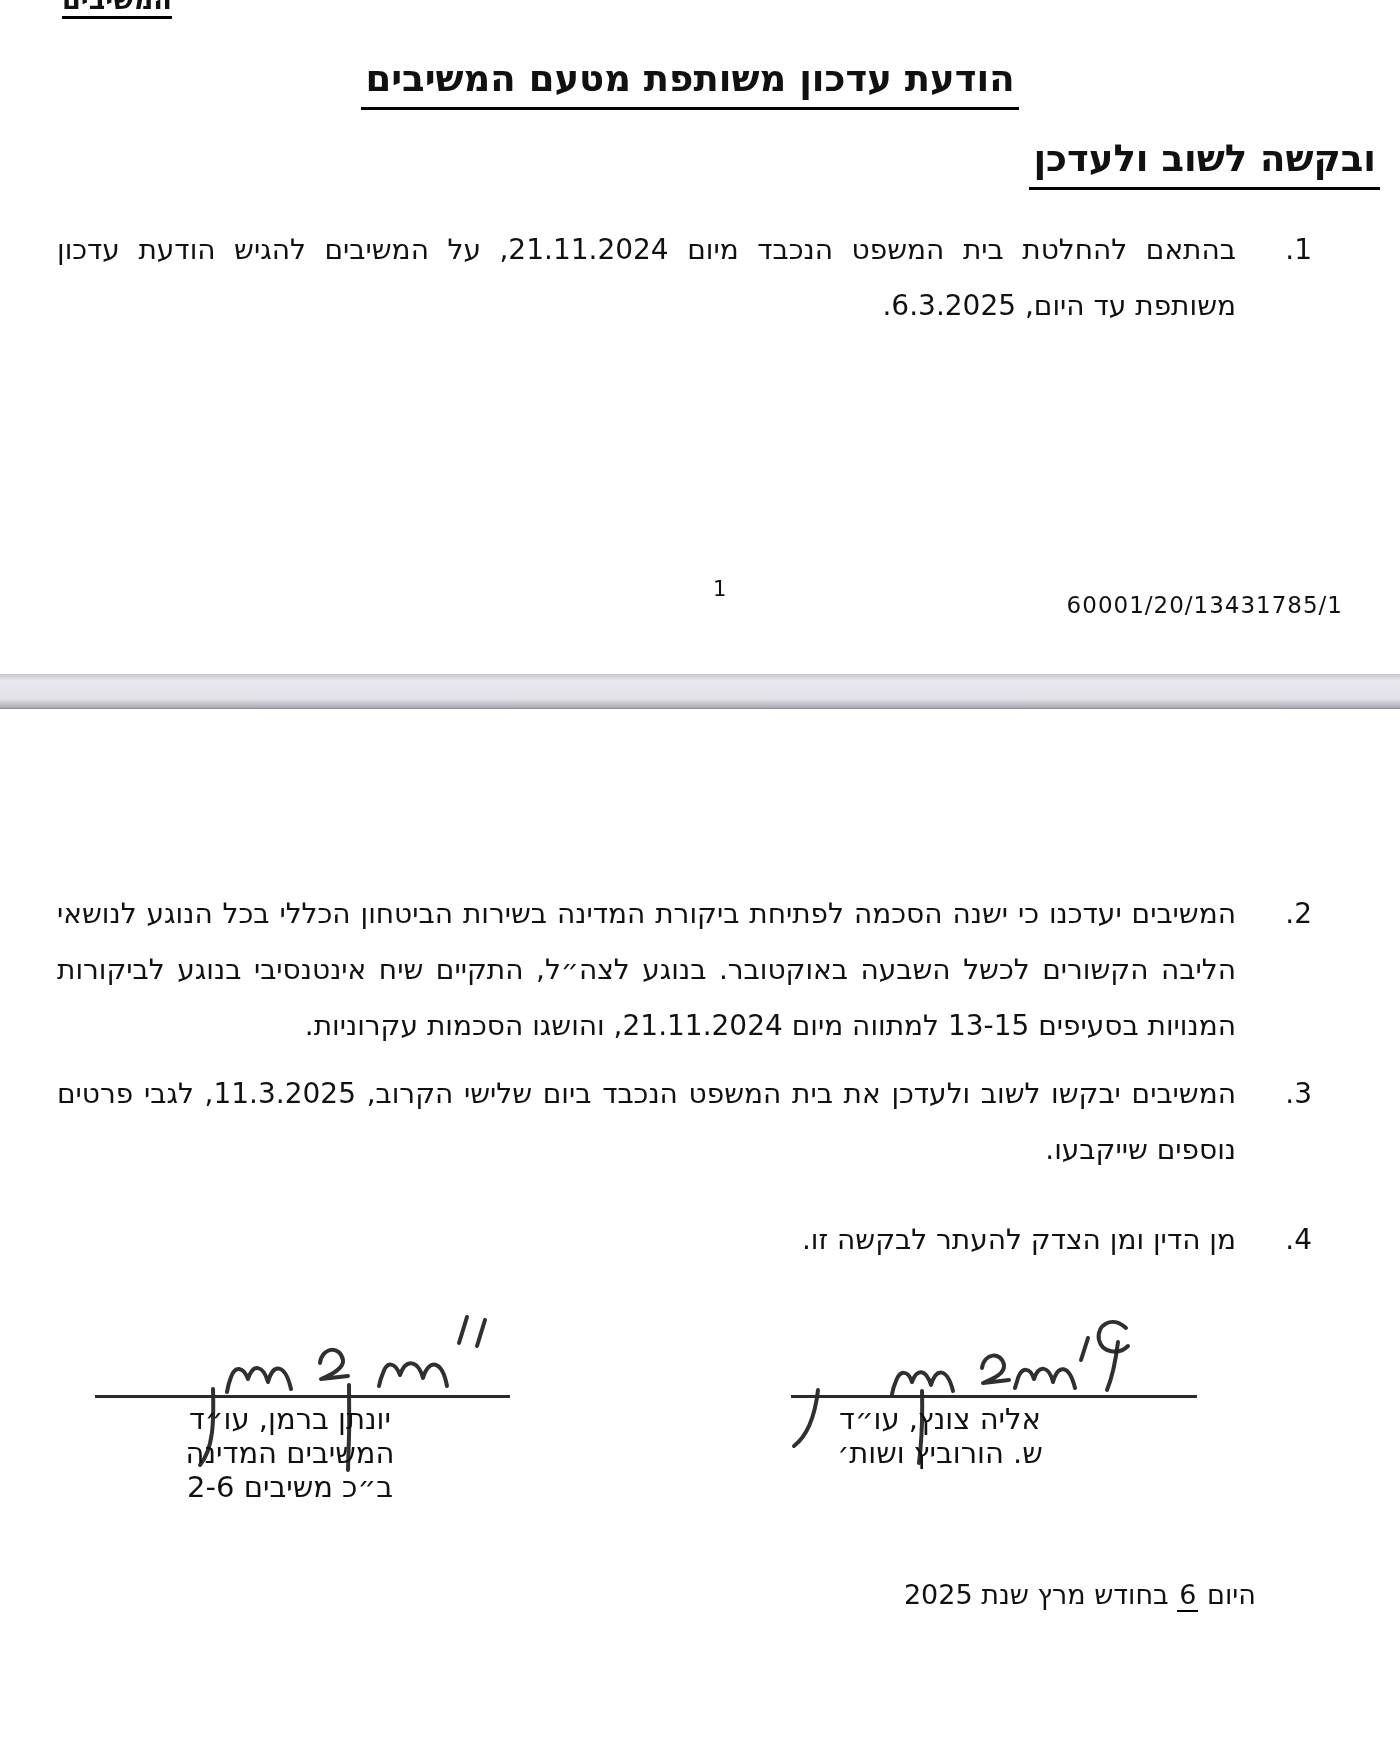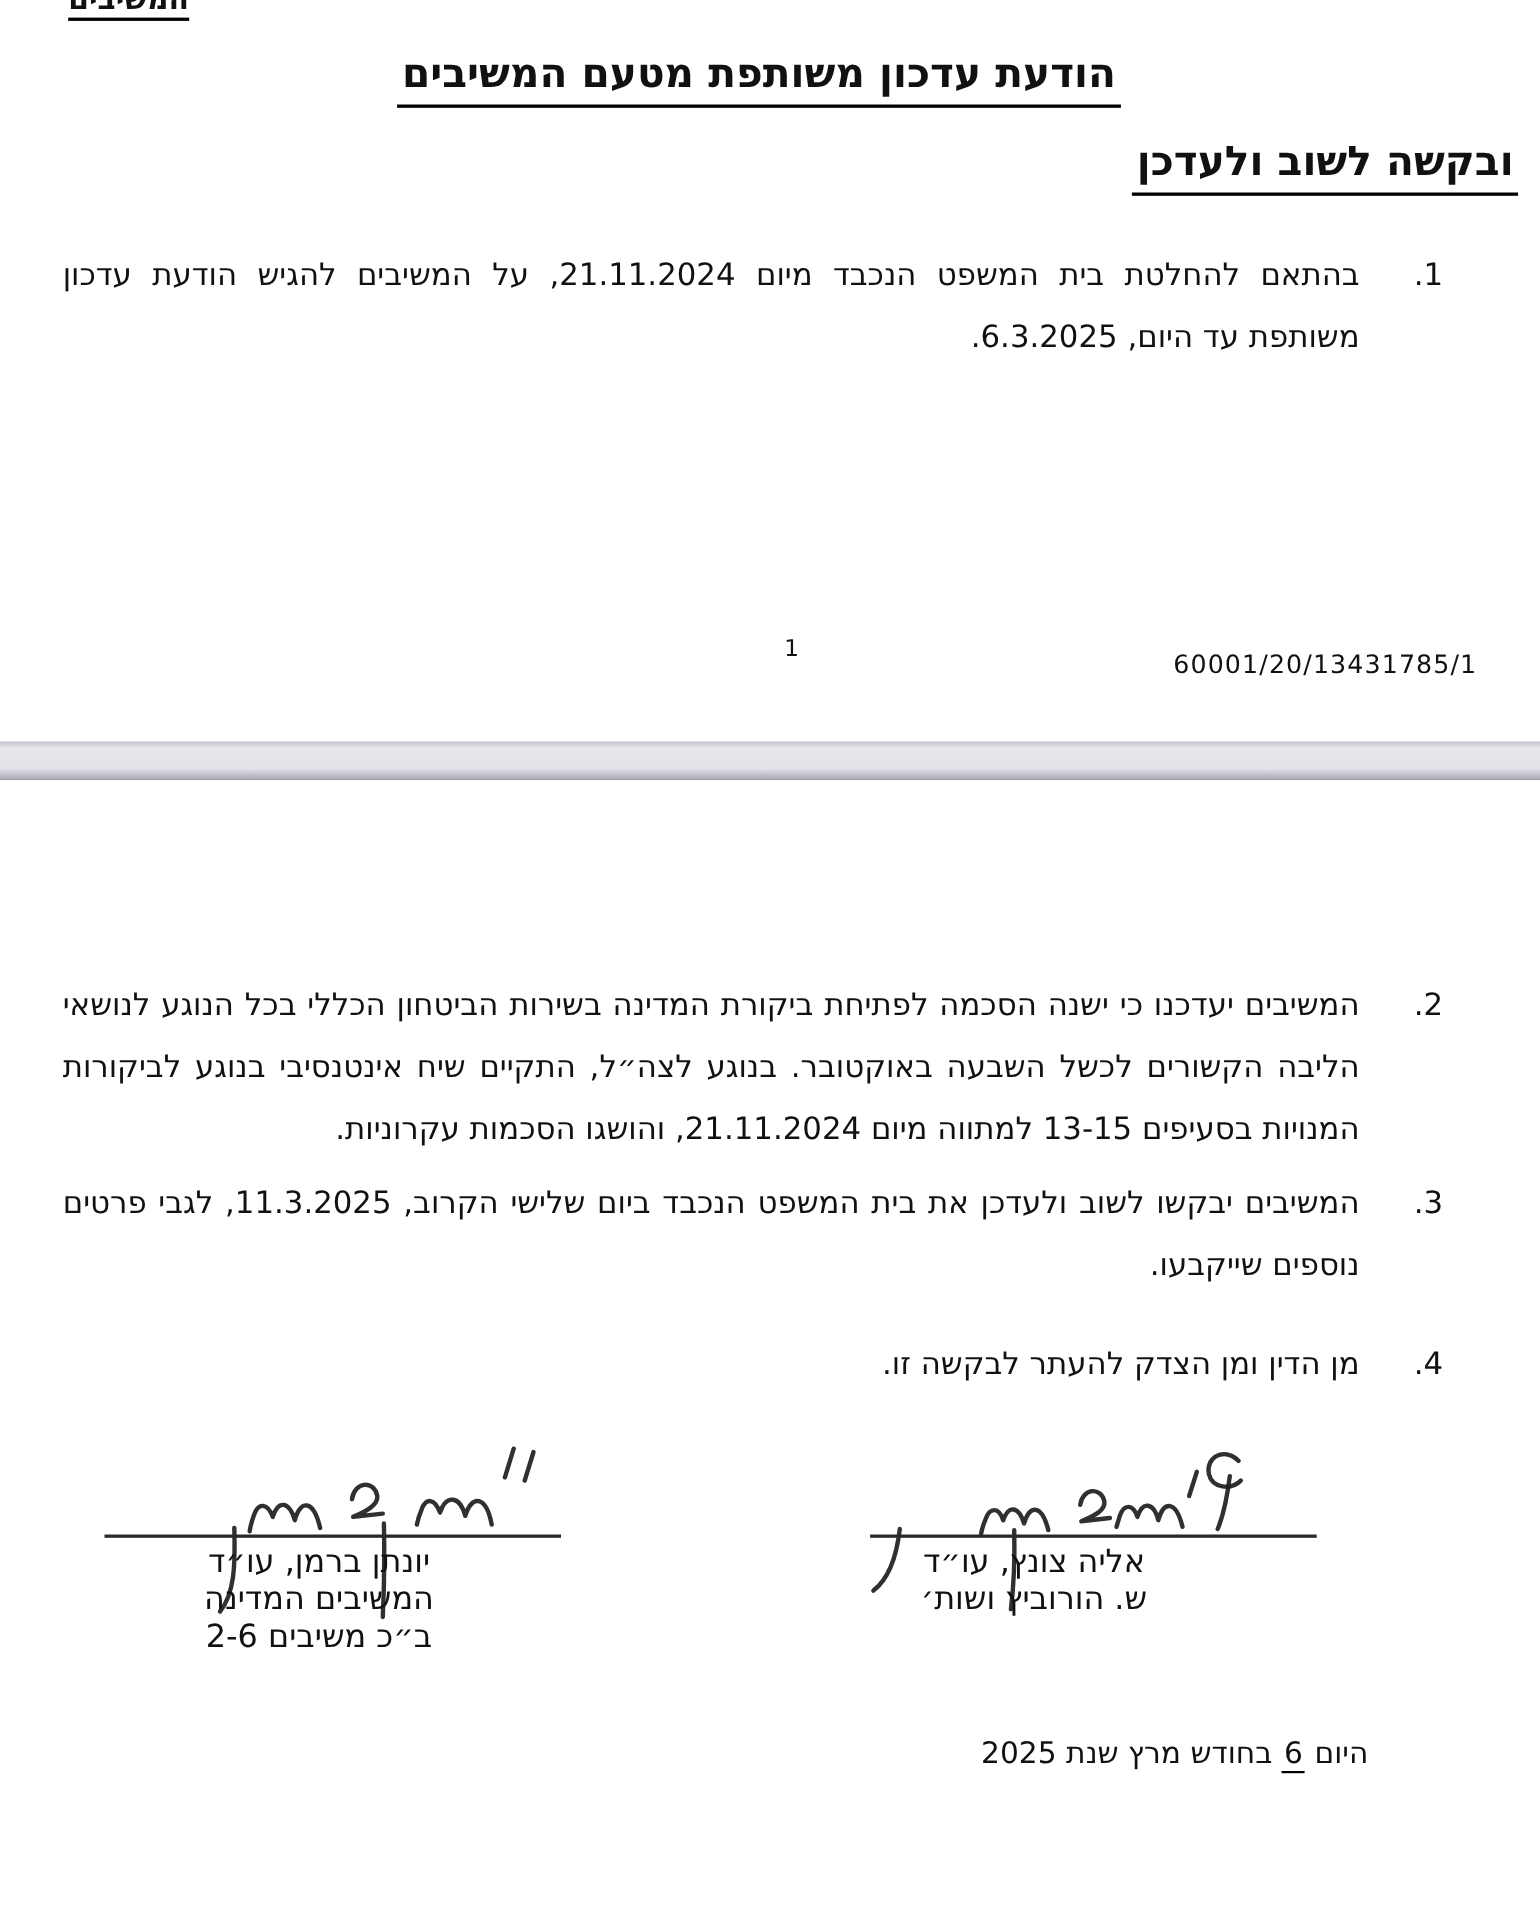--- a/index.html
+++ b/index.html
@@ -10,21 +10,21 @@
   }
 
   
   .partial-word {
     position:absolute; top:-15px; left:62px;
     font-size:27px; font-weight:bold; line-height:30px;
     border-bottom:3px solid #000; padding-bottom:1px;
   }
 
   
-  .title-wrap { position:absolute; top:44px; left:0; right:20px; text-align:center; }
+  .title-wrap { position:absolute; top:56px; left:0; right:20px; text-align:center; }
   .title-line { font-size:37px; font-weight:bold; line-height:46px; }
   .title-line .u { display:inline-block; border-bottom:3px solid #000; padding:0 4px 5px 4px; }
   .title-line.second { margin-top:26px;text-align:right; }
 
   
   .para { position:absolute; left:57px; width:1255px; display:flex; }
   .pnum { width:76px; flex:0 0 76px; text-align:right; font-size:28px; line-height:56px; }
   .ptext { flex:1; font-size:28px; line-height:56px; text-align:justify; }
   .p1 { top:222px; }
   .p2 { top:886px; }
@@ -48,21 +48,21 @@
   .sig-left  { left:95px;  top:1290px; }
   .sig-right { left:770px; top:1300px; }
   .sigline { position:absolute; top:1395px; height:3px; background:#2a2a2a; }
   .sl-left  { left:95px;  width:415px; }
   .sl-right { left:791px; width:406px; }
   .sigblock { position:absolute; top:1402px; width:400px; text-align:center; font-size:29px; line-height:34px; }
   .sb-left  { left:90px; }
   .sb-right { left:740px; }
 
   
-  .dateline { position:absolute; top:1578px; right:156px; font-size:27px; line-height:34px; white-space:nowrap; }
+  .dateline { position:absolute; top:1578px; right:144px; font-size:27px; line-height:34px; white-space:nowrap; }
   .dateline .day-underline { border-bottom:2px solid #000; padding:0 2px; }
   .dateline .year { margin-inline-start:14px; }
 </style>
 </head>
 <body>
 
 <div class="page">
 
   <div class="partial-word">המשיבים</div>
 

